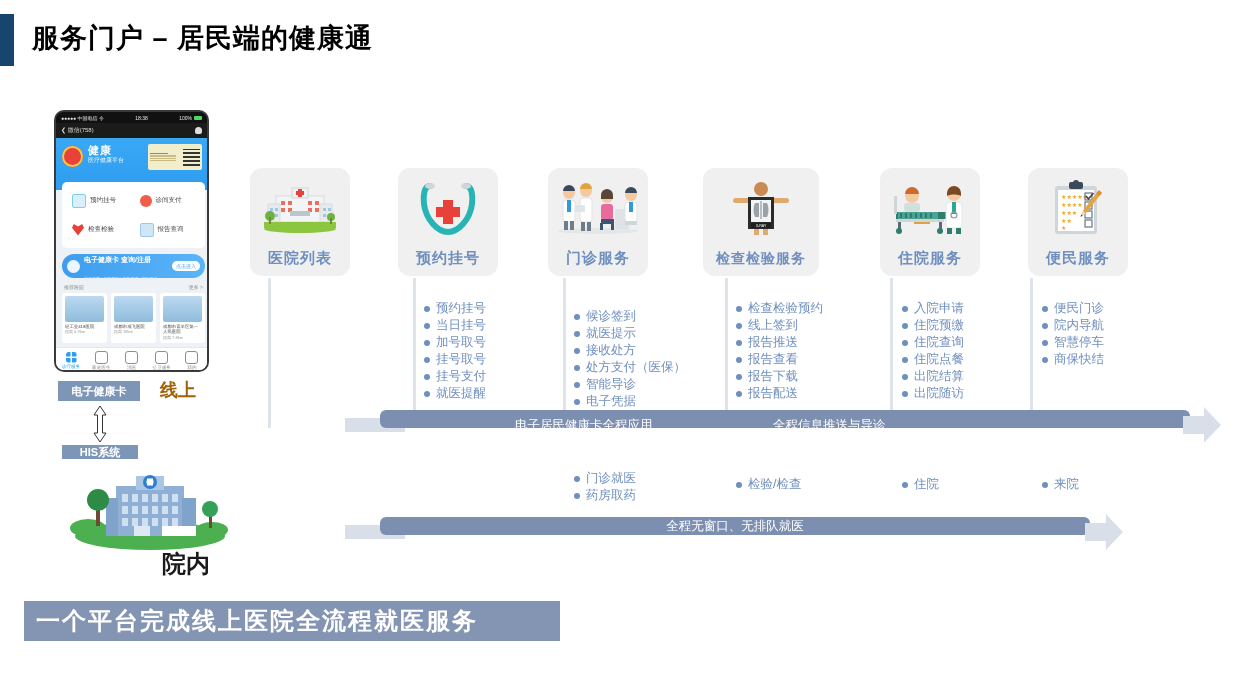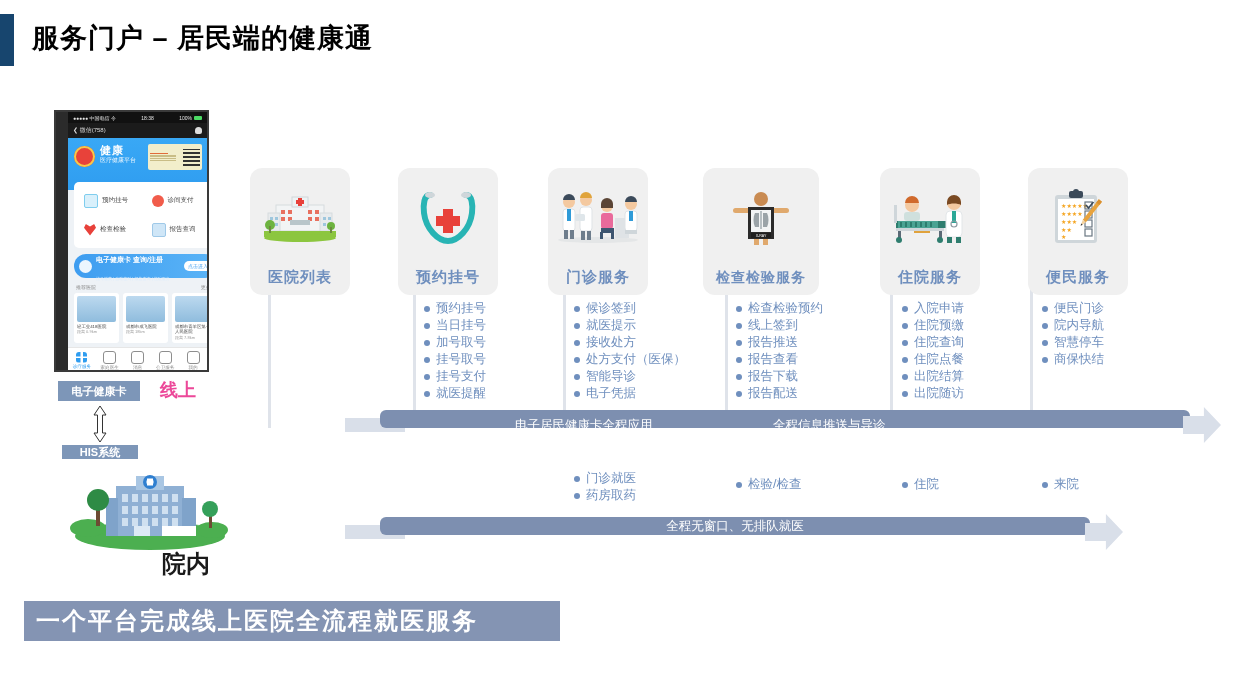--- a/index.html
+++ b/index.html
@@ -18,23 +18,22 @@
 
   
   .red-heading{
     position:absolute;left:546px;top:100px;font-size:28px;font-weight:bold;color:#ff0000;
     letter-spacing:1px;white-space:nowrap;
   }
 
   
   .phone{
     position:absolute;left:54px;top:110px;width:155px;height:262px;
-    background:#2b2b2b;border-radius:0;border:2px solid #3a3a3a;box-sizing:border-box;
+    background:#2b2b2b;border-radius:10px;border:2px solid #3a3a3a;box-sizing:border-box;
     overflow:hidden;
-    padding-left:12px;
   }
   .phone-status{
     height:11px;background:#111;color:#e6e6e6;font-size:5px;display:flex;align-items:center;
     padding:0 5px;justify-content:space-between;
   }
   .phone-status .bat{display:flex;align-items:center;gap:2px;}
   .phone-status .bat i{display:inline-block;width:8px;height:4px;background:#4cd964;border-radius:1px;}
   .phone-nav{
     height:15px;background:#1b1b1b;color:#dcdcdc;font-size:6px;display:flex;align-items:center;
     padding:0 5px;justify-content:space-between;
@@ -98,27 +97,27 @@
      linear-gradient(currentColor,currentColor) 100% 100%/4.5px 4.5px no-repeat;}
 
   
   .badge{
     position:absolute;background:#7d96b8;color:#ffffff;font-weight:bold;
     display:flex;align-items:center;justify-content:center;
   }
   #badge-ehc{left:58px;top:381px;width:82px;height:20px;font-size:11px;}
   #badge-his{left:62px;top:445px;width:76px;height:14px;font-size:11px;}
   .dbl-arrow{position:absolute;left:92px;top:405px;width:16px;height:38px;}
-  .label-online{position:absolute;left:160px;top:378px;font-size:18px;color:#ec4899;font-weight:bold;}
+  .label-online{position:absolute;left:160px;top:378px;font-size:18px;color:#a16207;font-weight:bold;}
   .label-inhosp{position:absolute;left:162px;top:548px;font-size:24px;color:#1a1a1a;font-weight:bold;}
   .hospital-art{position:absolute;left:70px;top:468px;width:160px;height:85px;}
 
   
   .card{
-    position:absolute;width:100px;height:127px;background:#f0f0f0;border-radius:12px;
+    position:absolute;width:100px;height:108px;background:#f0f0f0;border-radius:12px;
     display:flex;flex-direction:column;align-items:center;justify-content:space-between;padding-bottom:8px;
     box-sizing:border-box;
   }
   .card .art{flex:1;display:flex;align-items:center;justify-content:center;width:100%;}
   .card .clabel{font-size:15px;color:#6f8fbe;font-weight:bold;letter-spacing:1px;white-space:nowrap;}
   .card.wide{width:116px;}
   .card.wide .clabel{font-size:14px;}
 
   
   .col-divider{position:absolute;width:3px;background:#dfe3ea;}
@@ -501,21 +500,21 @@
 
   <div class="bullets" style="left:424px;top:300px;">
     <div>预约挂号</div>
     <div>当日挂号</div>
     <div>加号取号</div>
     <div>挂号取号</div>
     <div>挂号支付</div>
     <div>就医提醒</div>
   </div>
 
-  <div class="bullets" style="left:574px;top:300px;text-align:right;">
+  <div class="bullets" style="left:574px;top:308px;text-align:right;">
     <div>候诊签到</div>
     <div>就医提示</div>
     <div>接收处方</div>
     <div>处方支付（医保）</div>
     <div>智能导诊</div>
     <div>电子凭据</div>
   </div>
 
   <div class="bullets" style="left:736px;top:300px;">
     <div>检查检验预约</div>

